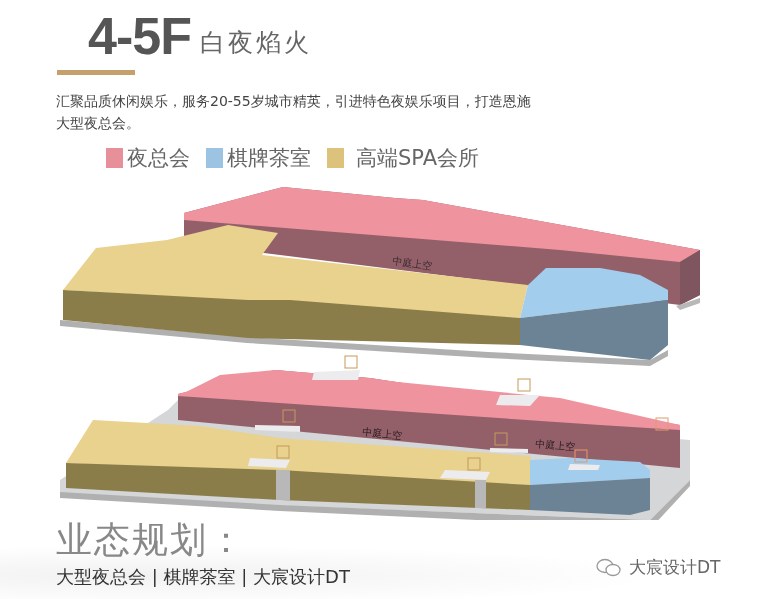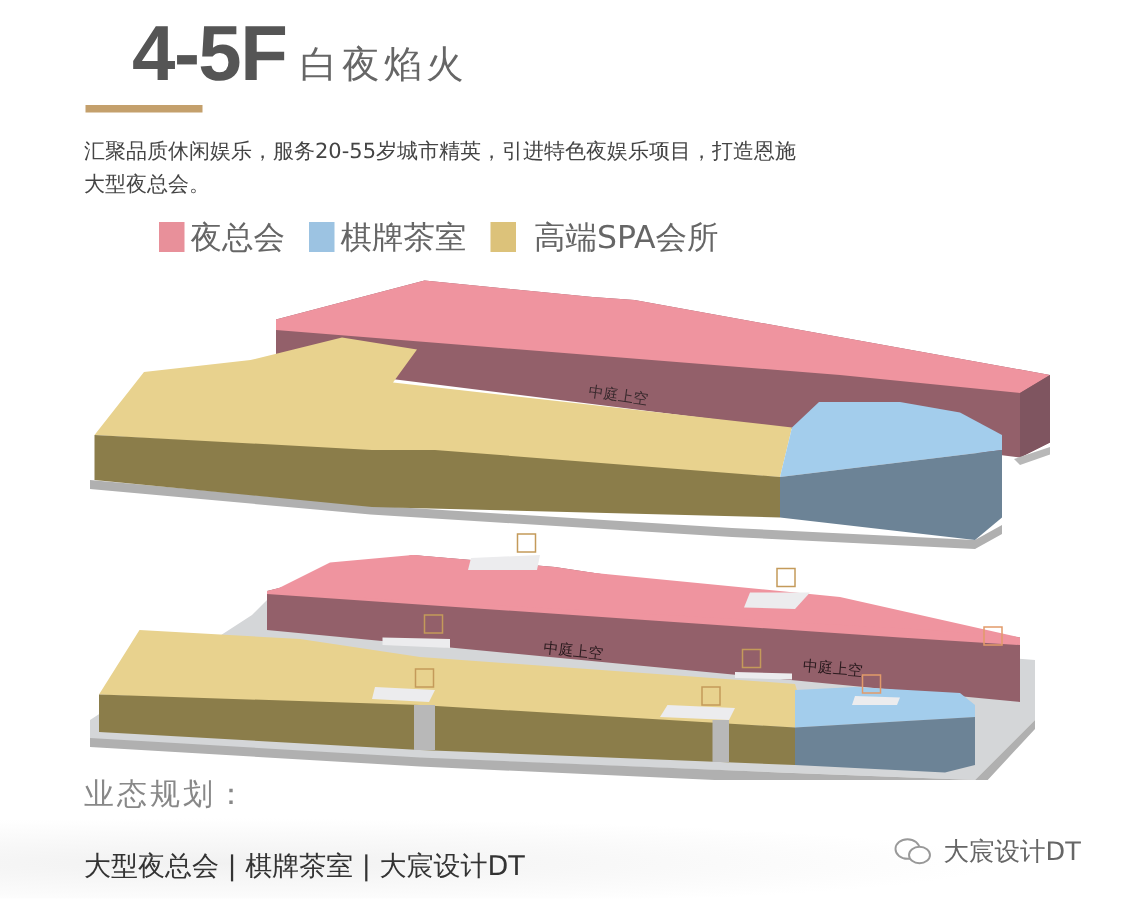--- a/index.html
+++ b/index.html
@@ -8,21 +8,21 @@
   .abs { position:absolute; }
   .floor-title { left:56px; top:6px; font-family:"Liberation Sans", sans-serif; font-weight:bold;
                  font-size:52px; color:#555555; letter-spacing:-1px; line-height:60px;margin-left:32px; }
   .floor-subtitle { left:200px; top:26px; font-size:25px; color:#666; letter-spacing:3px;text-align:right; }
   .title-rule { left:57px; top:70px; width:78px; height:5px; background:#c4a06c; }
   .desc { left:56px; top:90px; width:600px; font-size:14px; line-height:22px; color:#444; }
   .legend { left:62px; top:144px; display:flex; gap:16px; align-items:center;margin-left:44px; }
   .legend-item { display:flex; align-items:center; font-size:21px; color:#666; }
   .swatch { width:17px; height:20px; margin-right:4px; }
   .plan { left:0; top:180px; }
-  .zoning-title { left:56px; top:516px; font-size:20px; color:#888; letter-spacing:2px; }
+  .zoning-title { left:56px; top:516px; font-size:36px; color:#888; letter-spacing:2px; }
   .zoning-list { left:56px; top:565px; font-size:18px; color:#333; }
   .watermark { left:595px; top:556px; display:flex; align-items:center; gap:6px; font-size:17px; color:#666;justify-content:space-between; }
   .splash { left:0; top:540px; width:760px; height:59px;
             background:radial-gradient(ellipse at 20% 60%, rgba(200,200,200,0.25), rgba(255,255,255,0) 60%); }
 </style>
 </head>
 <body>
 
 <div class="abs splash"></div>
 

